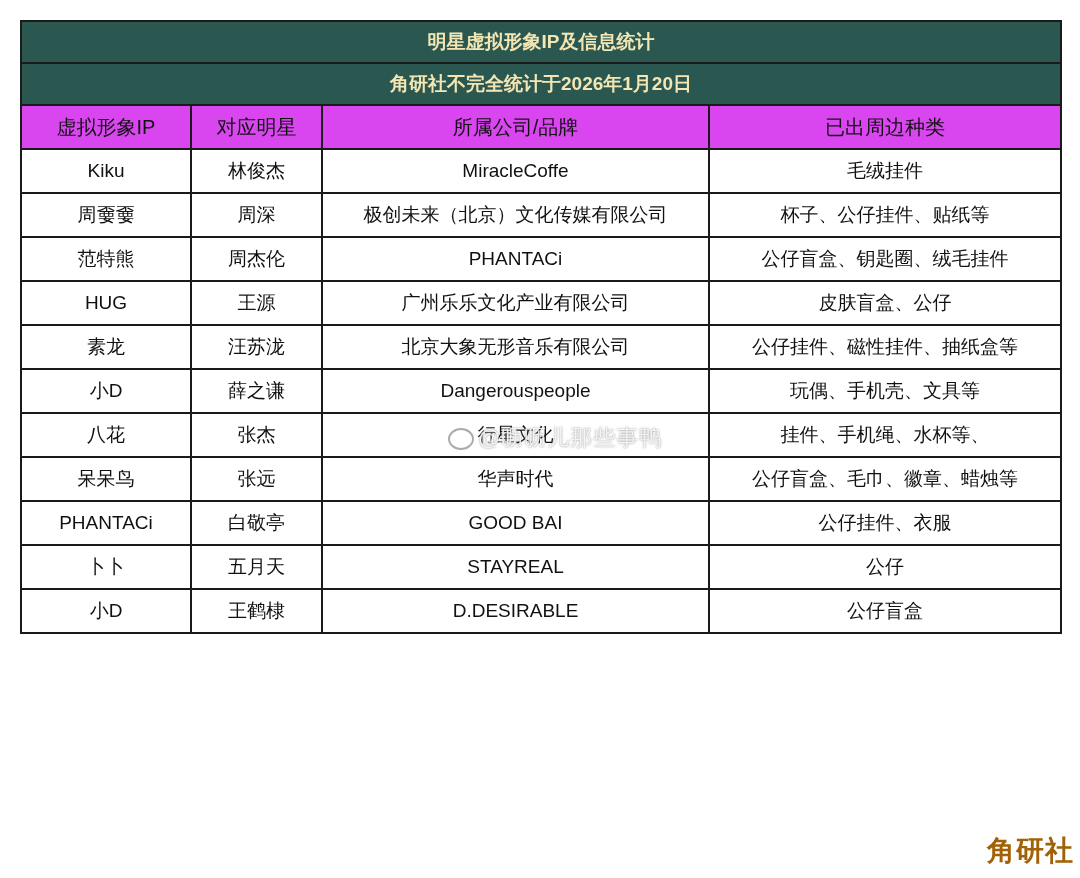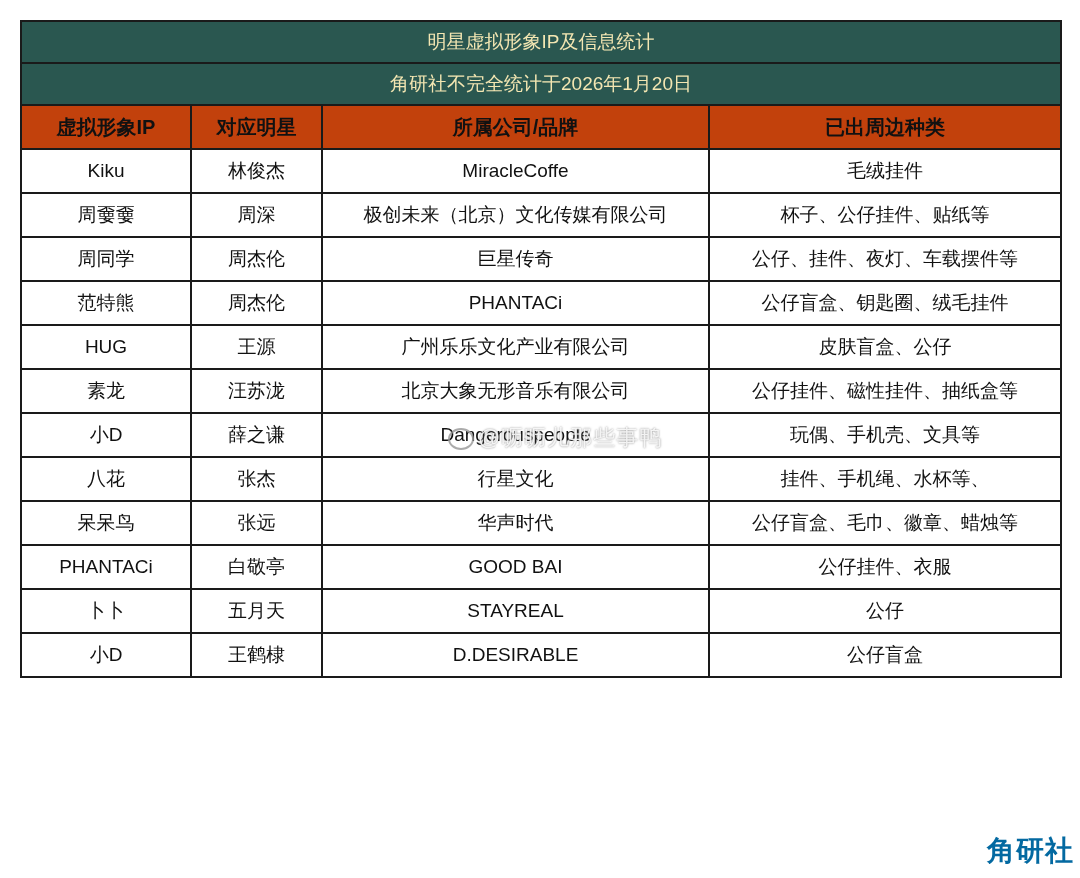--- a/index.html
+++ b/index.html
@@ -1,29 +1,29 @@
 <!DOCTYPE html>
 <html><head>
 <meta charset="utf-8">
 <style>
   html, body { margin:0; padding:0; background:#ffffff; }
   body { width:1080px; height:878px; position:relative; overflow:hidden;
          font-family:"Liberation Sans","DejaVu Sans",sans-serif; color:#111; }
   .table-wrap { position:absolute; left:20px; top:20px; width:1040px; }
   table { border-collapse:collapse; width:1040px; table-layout:fixed; }
   td, th { border:2px solid #1a1a1a; text-align:center; vertical-align:middle; padding:0; }
-  .title-row td { background:#2a5750; color:#f3e6b2; font-weight:normal; font-size:19px; height:40px; }
-  .hdr th { font-size:20px; font-weight:bold; height:42px; background:#c2410c; }
+  .title-row td { background:#2a5750; color:#f3e6b2; font-weight:bold; font-size:19px; height:40px; }
+  .hdr th { font-size:20px; font-weight:normal; height:42px; background:#d946ef; }
   .data td { font-size:19px; height:42px; }
   col.c1 { width:170px; } col.c2 { width:131px; } col.c3 { width:387px; } col.c4 { width:352px; }
   .watermark { position:absolute; left:448px; top:423px; font-size:22px; color:rgba(255,255,255,0.85);
                text-shadow:0 0 2px rgba(120,120,120,0.9); pointer-events:none; letter-spacing:1px; }
   .watermark .wb { display:inline-block; width:22px; height:18px; border:2px solid rgba(150,150,150,0.8);
                    border-radius:50%; vertical-align:middle; margin-right:4px; }
-  .brand-mark { position:absolute; right:6px; bottom:8px; font-size:28px; color:#0369a1; font-weight:bold; letter-spacing:1px; }
+  .brand-mark { position:absolute; right:6px; bottom:8px; font-size:28px; color:#a16207; font-weight:bold; letter-spacing:1px; }
 </style>
 </head>
 <body>
 
 <div class="table-wrap">
   <table>
     <colgroup>
         <col class="c1">
         <col class="c2">
         <col class="c3">
@@ -46,26 +46,20 @@
           <td>Kiku</td>
           <td>林俊杰</td>
           <td>MiracleCoffe</td>
           <td>毛绒挂件</td>
         </tr>
         <tr class="data">
           <td>周嫑嫑</td>
           <td>周深</td>
           <td>极创未来（北京）文化传媒有限公司</td>
           <td>杯子、公仔挂件、贴纸等</td>
-        </tr>
-        <tr class="data">
-          <td>周同学</td>
-          <td>周杰伦</td>
-          <td>巨星传奇</td>
-          <td>公仔、挂件、夜灯、车载摆件等</td>
         </tr>
         <tr class="data">
           <td>范特熊</td>
           <td>周杰伦</td>
           <td>PHANTACi</td>
           <td>公仔盲盒、钥匙圈、绒毛挂件</td>
         </tr>
         <tr class="data">
           <td>HUG</td>
           <td>王源</td>

